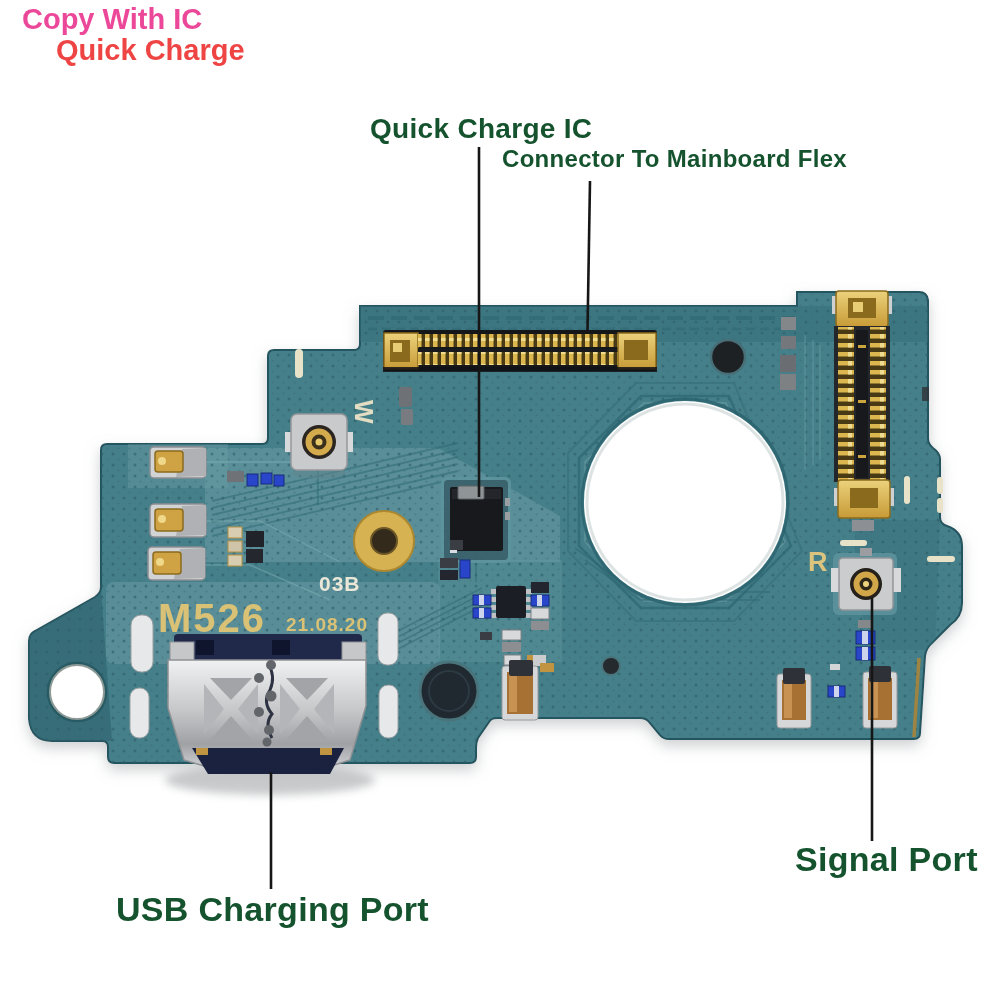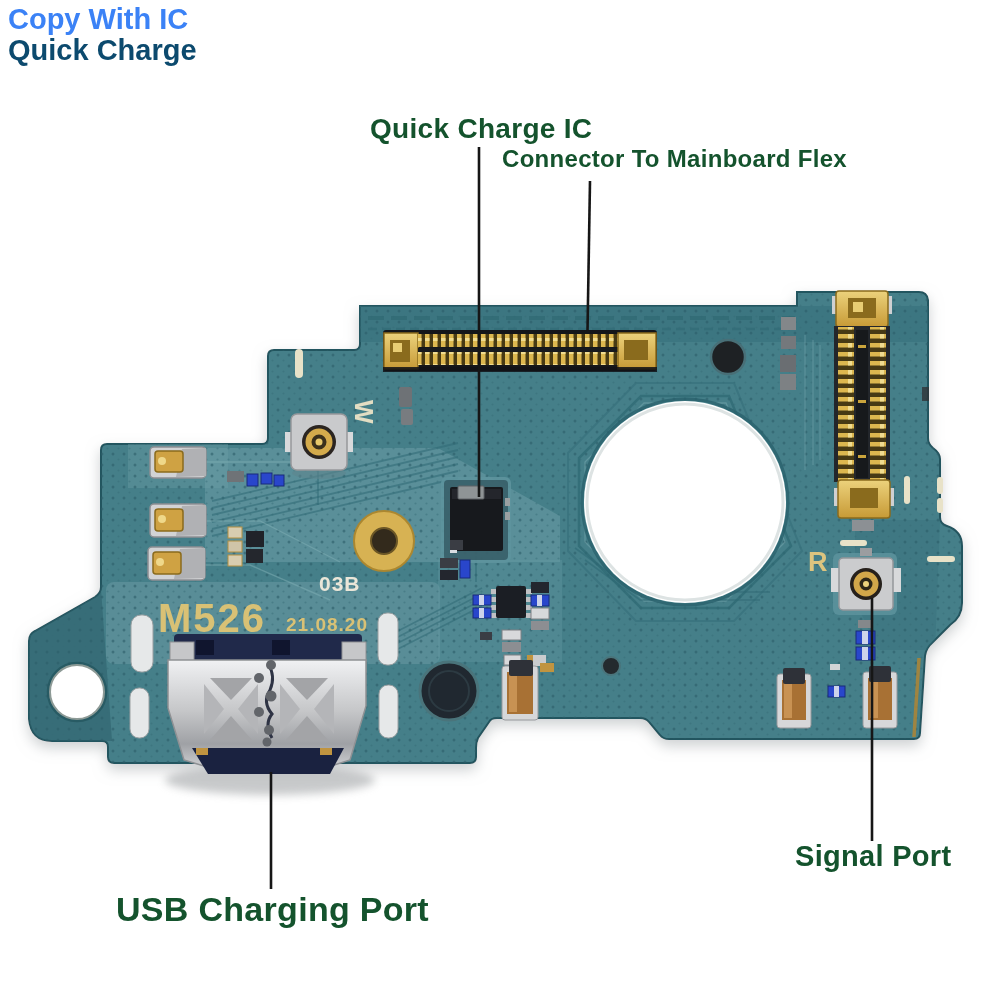--- a/index.html
+++ b/index.html
@@ -1,27 +1,27 @@
 <!DOCTYPE html>
 <html><head>
 <meta charset="utf-8">
 <style>
   html,body{margin:0;padding:0;background:#ffffff;}
   .stage{position:relative;width:1000px;height:1000px;background:#ffffff;overflow:hidden;
          font-family:"Liberation Sans",sans-serif;}
   .pcb-svg{position:absolute;left:0;top:0;}
   .badge{position:absolute;left:8px;top:4px;font-weight:700;font-size:29px;line-height:31px;
          letter-spacing:0px;white-space:nowrap;}
-  .badge .l1{color:#3b82f6;}
-  .badge .l2{color:#0c4a6e;}
+  .badge .l1{color:#ec4899;margin-left:14px;}
+  .badge .l2{color:#ef4444;margin-left:48px;}
   .callout{position:absolute;font-weight:700;color:#14532d;white-space:nowrap;letter-spacing:.3px;}
   #lbl-qcic{left:370px;top:113px;font-size:28px;}
   #lbl-conn{left:502px;top:145px;font-size:24px;}
   #lbl-usb{left:116px;top:890px;font-size:34px;}
-  #lbl-signal{left:795px;top:840px;font-size:29px;}
+  #lbl-signal{left:795px;top:840px;font-size:34px;}
 </style>
 </head>
 <body>
 
 <div class="stage">
 
 <svg class="pcb-svg" width="1000" height="1000" viewBox="0 0 1000 1000">
   <defs>
     <filter id="softBlur" x="-40%" y="-40%" width="180%" height="180%">
       <feGaussianBlur stdDeviation="4"></feGaussianBlur>

